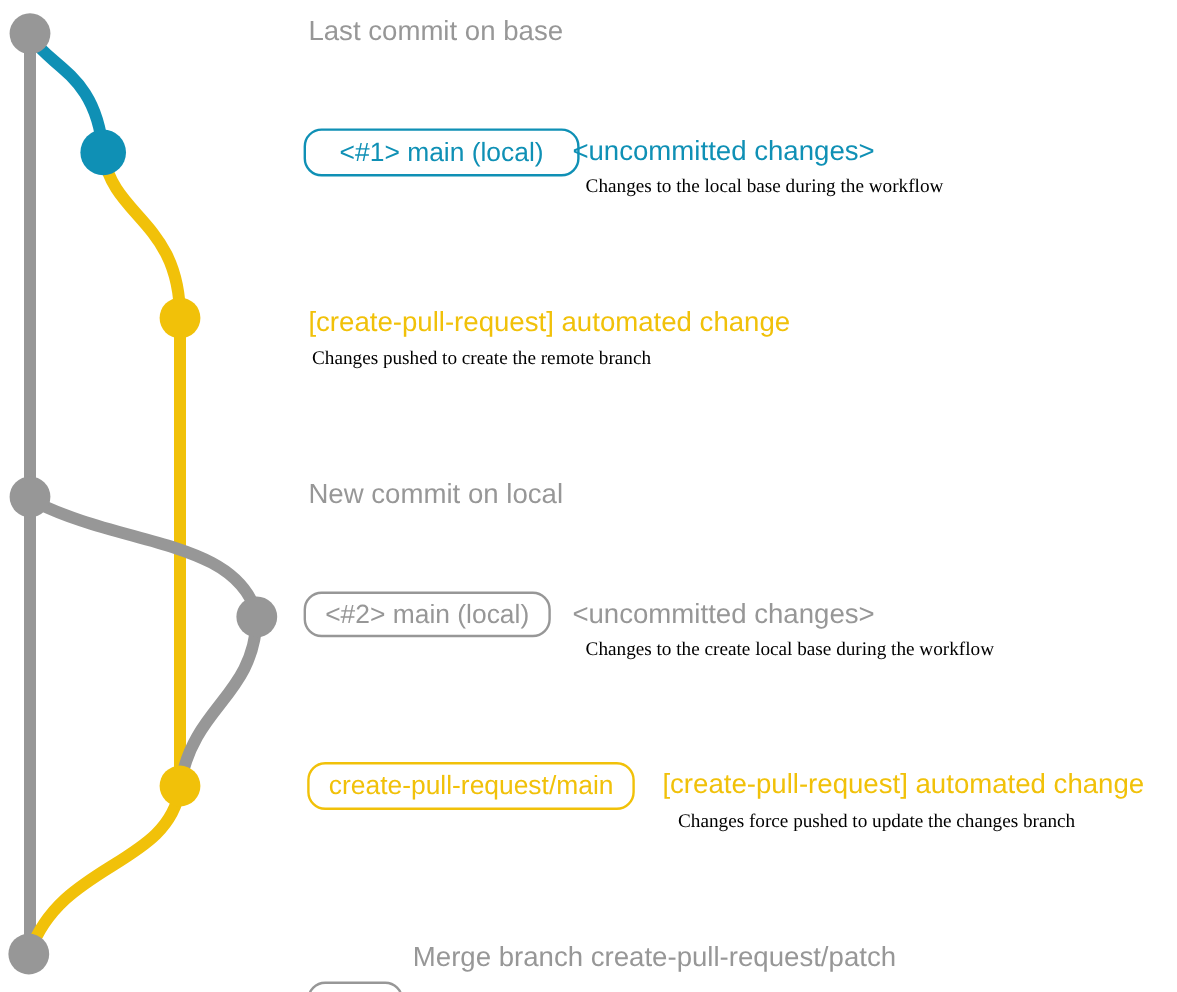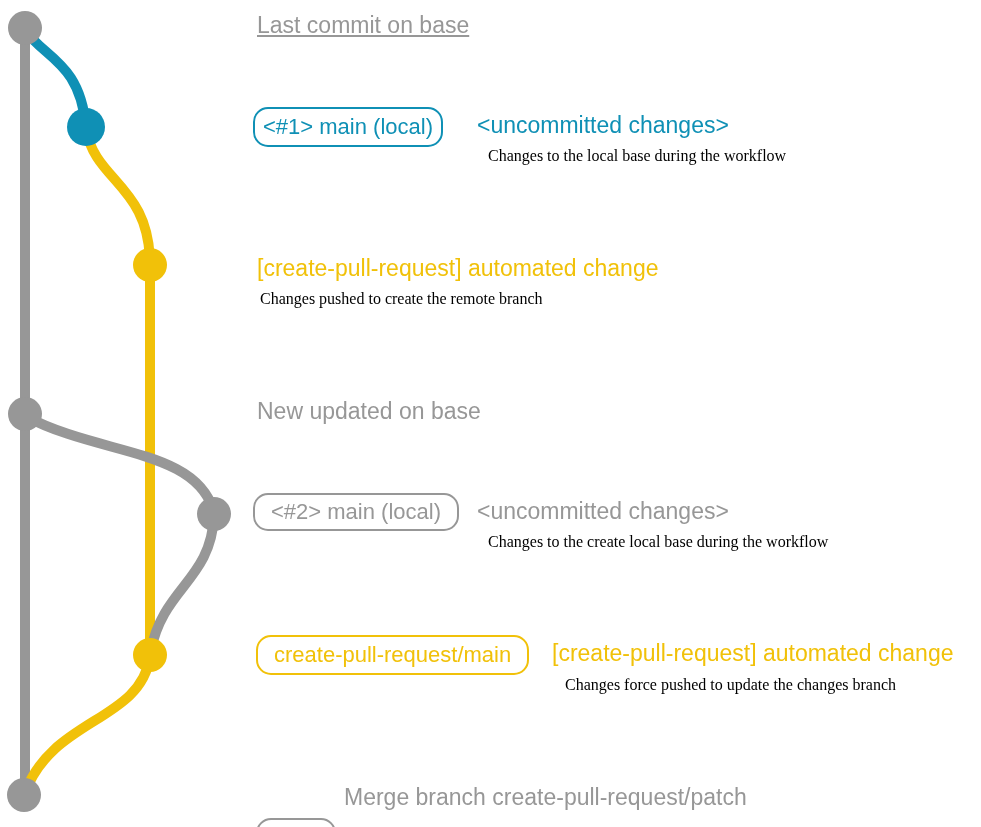--- a/index.html
+++ b/index.html
@@ -65,30 +65,30 @@
 
     <circle cx="25" cy="28" r="17" fill="var(--c-gray,#979797)"></circle>
     <circle cx="86" cy="127" r="19" fill="var(--c-teal,#0f90b5)"></circle>
     <circle cx="150" cy="265" r="17" fill="var(--c-yellow,#f1c109)"></circle>
     <circle cx="25" cy="414" r="17" fill="var(--c-gray,#979797)"></circle>
     <circle cx="214" cy="514" r="17" fill="var(--c-gray,#979797)"></circle>
     <circle cx="150" cy="655" r="17" fill="var(--c-yellow,#f1c109)"></circle>
     <circle cx="24" cy="795" r="17" fill="var(--c-gray,#979797)"></circle>
   </svg>
 
-  <div class="lbl gray" style="left:257px;top:12px;text-decoration:underline;">Last commit on base</div>
+  <div class="lbl gray" style="left:257px;top:12px;">Last commit on base</div>
 
-  <div class="badge teal" style="left:253px;top:107px;height:40px;line-height:36px;padding:0 8px;">&lt;#1&gt; main (local)</div>
+  <div class="badge teal" style="left:253px;top:107px;height:40px;line-height:36px;padding:0 28px;">&lt;#1&gt; main (local)</div>
   <div class="lbl teal" style="left:477px;top:112px;">&lt;uncommitted changes&gt;</div>
   <div class="note" style="left:488px;top:144px;">Changes to the local base during the workflow</div>
 
   <div class="lbl yellow" style="left:257px;top:255px;">[create-pull-request] automated change</div>
   <div class="note" style="left:260px;top:287px;">Changes pushed to create the remote branch</div>
 
-  <div class="lbl gray" style="left:257px;top:398px;">New updated on base</div>
+  <div class="lbl gray" style="left:257px;top:398px;">New commit on local</div>
 
   <div class="badge gray" style="left:253px;top:493px;height:38px;line-height:34px;padding:0 16px;">&lt;#2&gt; main (local)</div>
   <div class="lbl gray" style="left:477px;top:498px;">&lt;uncommitted changes&gt;</div>
   <div class="note" style="left:488px;top:530px;">Changes to the create local base during the workflow</div>
 
   <div class="badge yellow" style="left:256px;top:635px;height:40px;line-height:36px;padding:0 16px;">create-pull-request/main</div>
   <div class="lbl yellow" style="left:552px;top:640px;">[create-pull-request] automated change</div>
   <div class="note" style="left:565px;top:673px;">Changes force pushed to update the changes branch</div>
 
   <div class="badge gray" style="left:256px;top:778px;height:38px;line-height:34px;padding:0 14px;margin-top:40px;">main</div>

